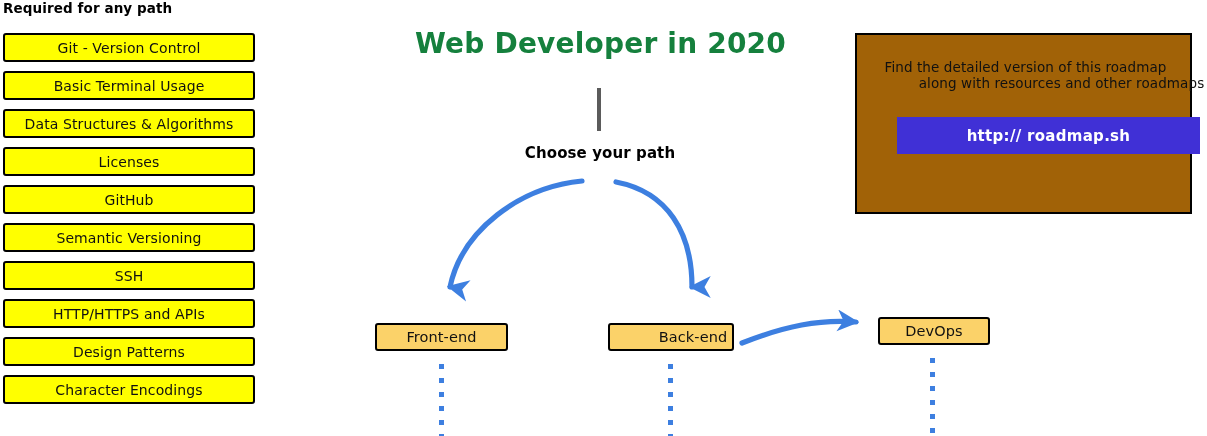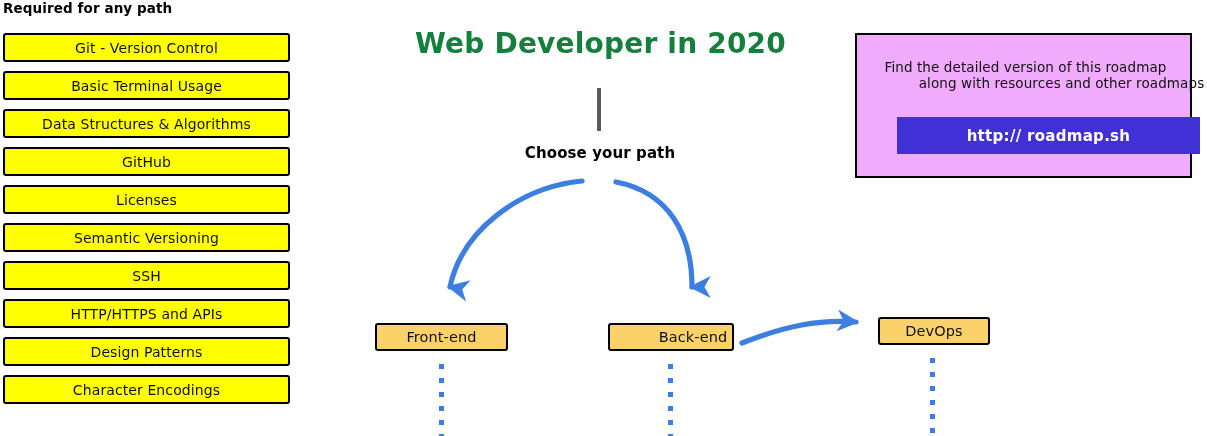--- a/index.html
+++ b/index.html
@@ -36,21 +36,21 @@
   }
   #sidebar-list {
     position: absolute;
     left: 0px;
     top: 33px;
     width: 287px;
   }
   .skill-box {
     position: relative;
     box-sizing: border-box;
-    width: 287px;
+    width: 252px;
     height: 29px;
     margin-bottom: 9px;
     background: #FFFF00;
     border: 2.5px solid #000000;
     border-radius: 3px;
     display: flex;
     align-items: center;
     justify-content: center;
     font-size: 14px;
     color: #111111;
@@ -138,23 +138,23 @@
   #dots-frontend { left: 439px; top: 364px; }
   #dots-backend  { left: 668px; top: 364px; }
   #dots-devops   { left: 930px; top: 358px; }
 
   
   #info-card {
     position: absolute;
     left: 855px;
     top: 33px;
     width: 337px;
-    height: 145px;
+    height: 181px;
     box-sizing: border-box;
-    background: #f0abfc;
+    background: #a16207;
     border: 2.5px solid #000000;
   }
   .info-line {
     position: absolute;
     left: 0;
     width: 337px;
     text-align: center;
     font-size: 13.5px;
     color: #111111;
     letter-spacing: 0.1px;
@@ -189,24 +189,24 @@
     <div class="skill-box">
       <span>Git - Version Control</span>
     </div>
     <div class="skill-box">
       <span>Basic Terminal Usage</span>
     </div>
     <div class="skill-box">
       <span>Data Structures &amp; Algorithms</span>
     </div>
     <div class="skill-box">
+      <span>Licenses</span>
+    </div>
+    <div class="skill-box">
       <span>GitHub</span>
-    </div>
-    <div class="skill-box">
-      <span>Licenses</span>
     </div>
     <div class="skill-box">
       <span>Semantic Versioning</span>
     </div>
     <div class="skill-box">
       <span>SSH</span>
     </div>
     <div class="skill-box">
       <span>HTTP/HTTPS and APIs</span>
     </div>

